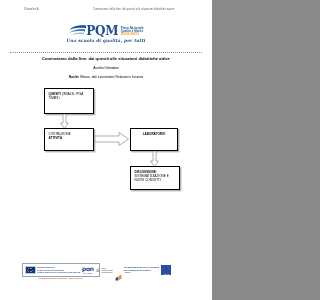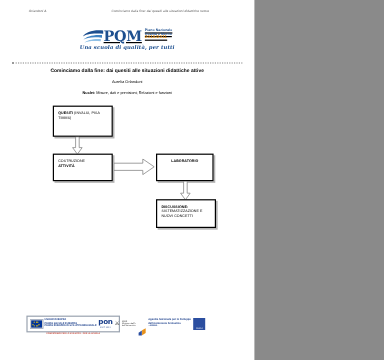--- a/index.html
+++ b/index.html
@@ -18,21 +18,21 @@
   }
   .hdr-right{
     position:absolute;left:93px;top:0;font-size:2.6px;color:#555;
     letter-spacing:.1px;font-style:italic;white-space:nowrap;
   }
   
   .logo-wrap{
     position:absolute;top:24px;left:0;width:212px;
     display:flex;flex-direction:column;align-items:center;
   }
-  .logo-row{display:flex;align-items:flex-start;gap:1px;text-decoration:underline;}
+  .logo-row{display:flex;align-items:flex-end;gap:1px;}
   .swoosh{
     position:relative;width:19px;height:13px;overflow:hidden;flex:none;
   }
   .swoosh svg{display:block;}
   .pqm-word{
     font-family:"DejaVu Serif",serif;font-weight:bold;font-size:12px;
     color:#1d4f8f;letter-spacing:-.3px;line-height:12px;margin-left:-2px;
   }
   .logo-txt{
     display:flex;flex-direction:column;justify-content:center;

